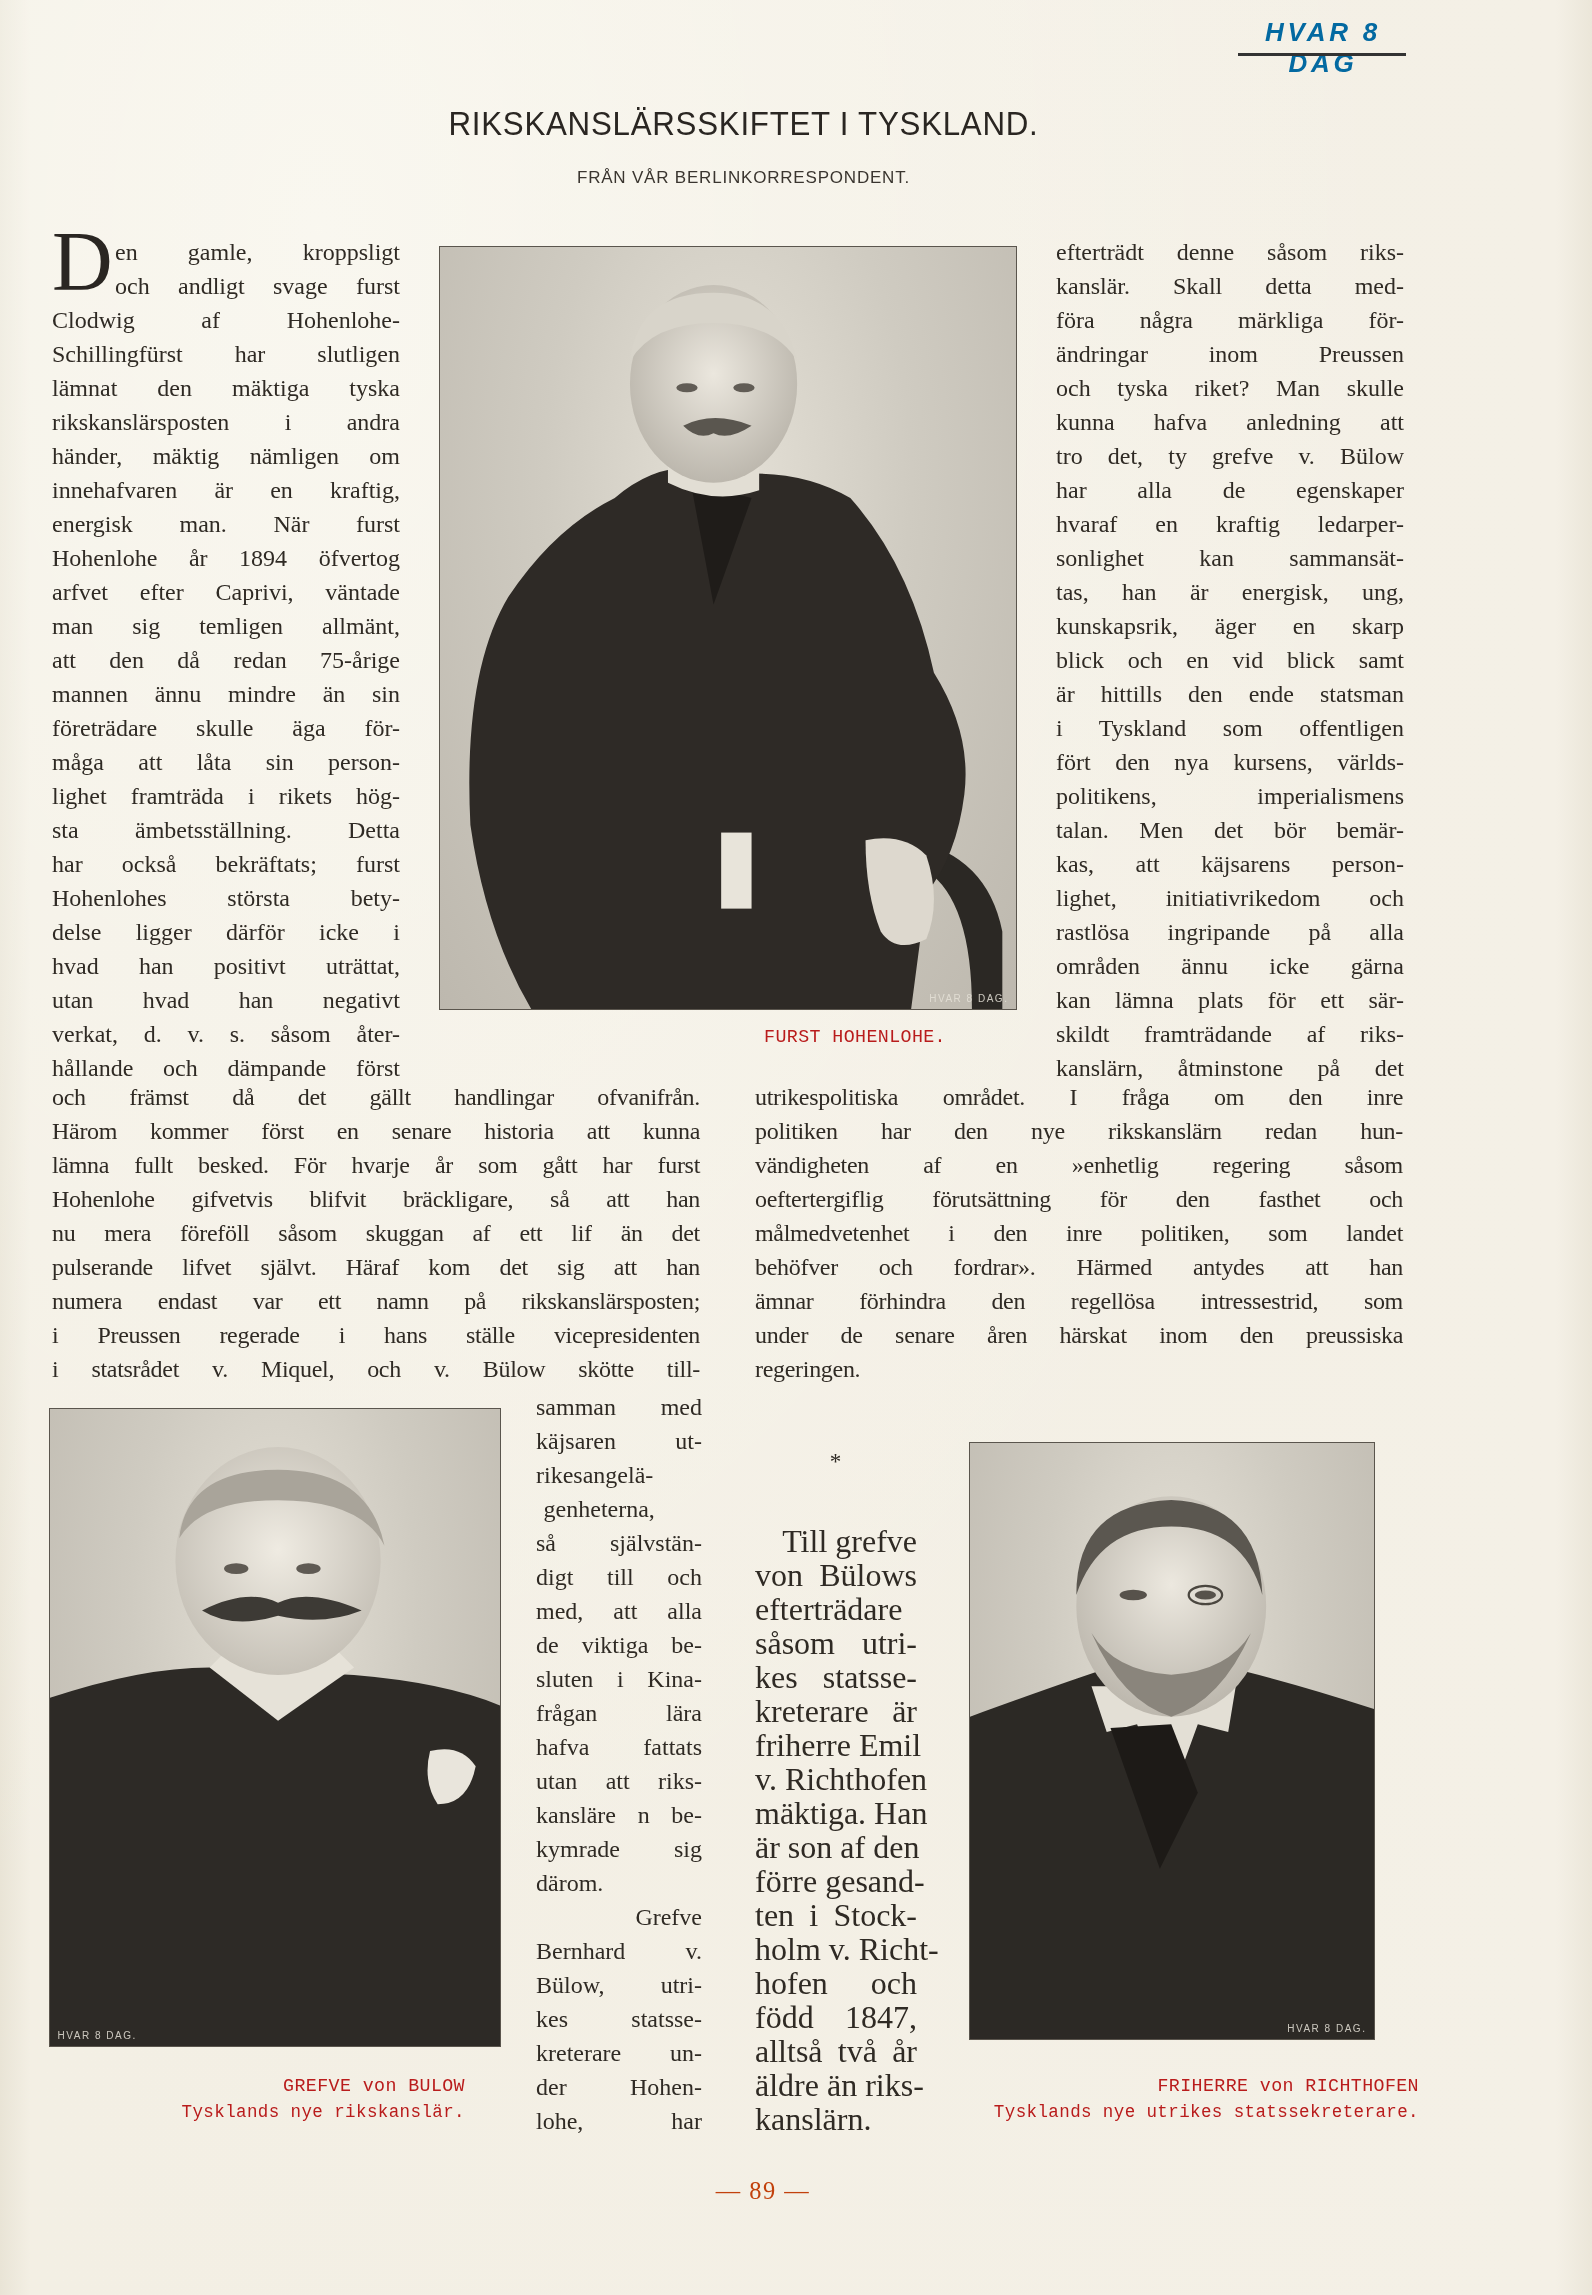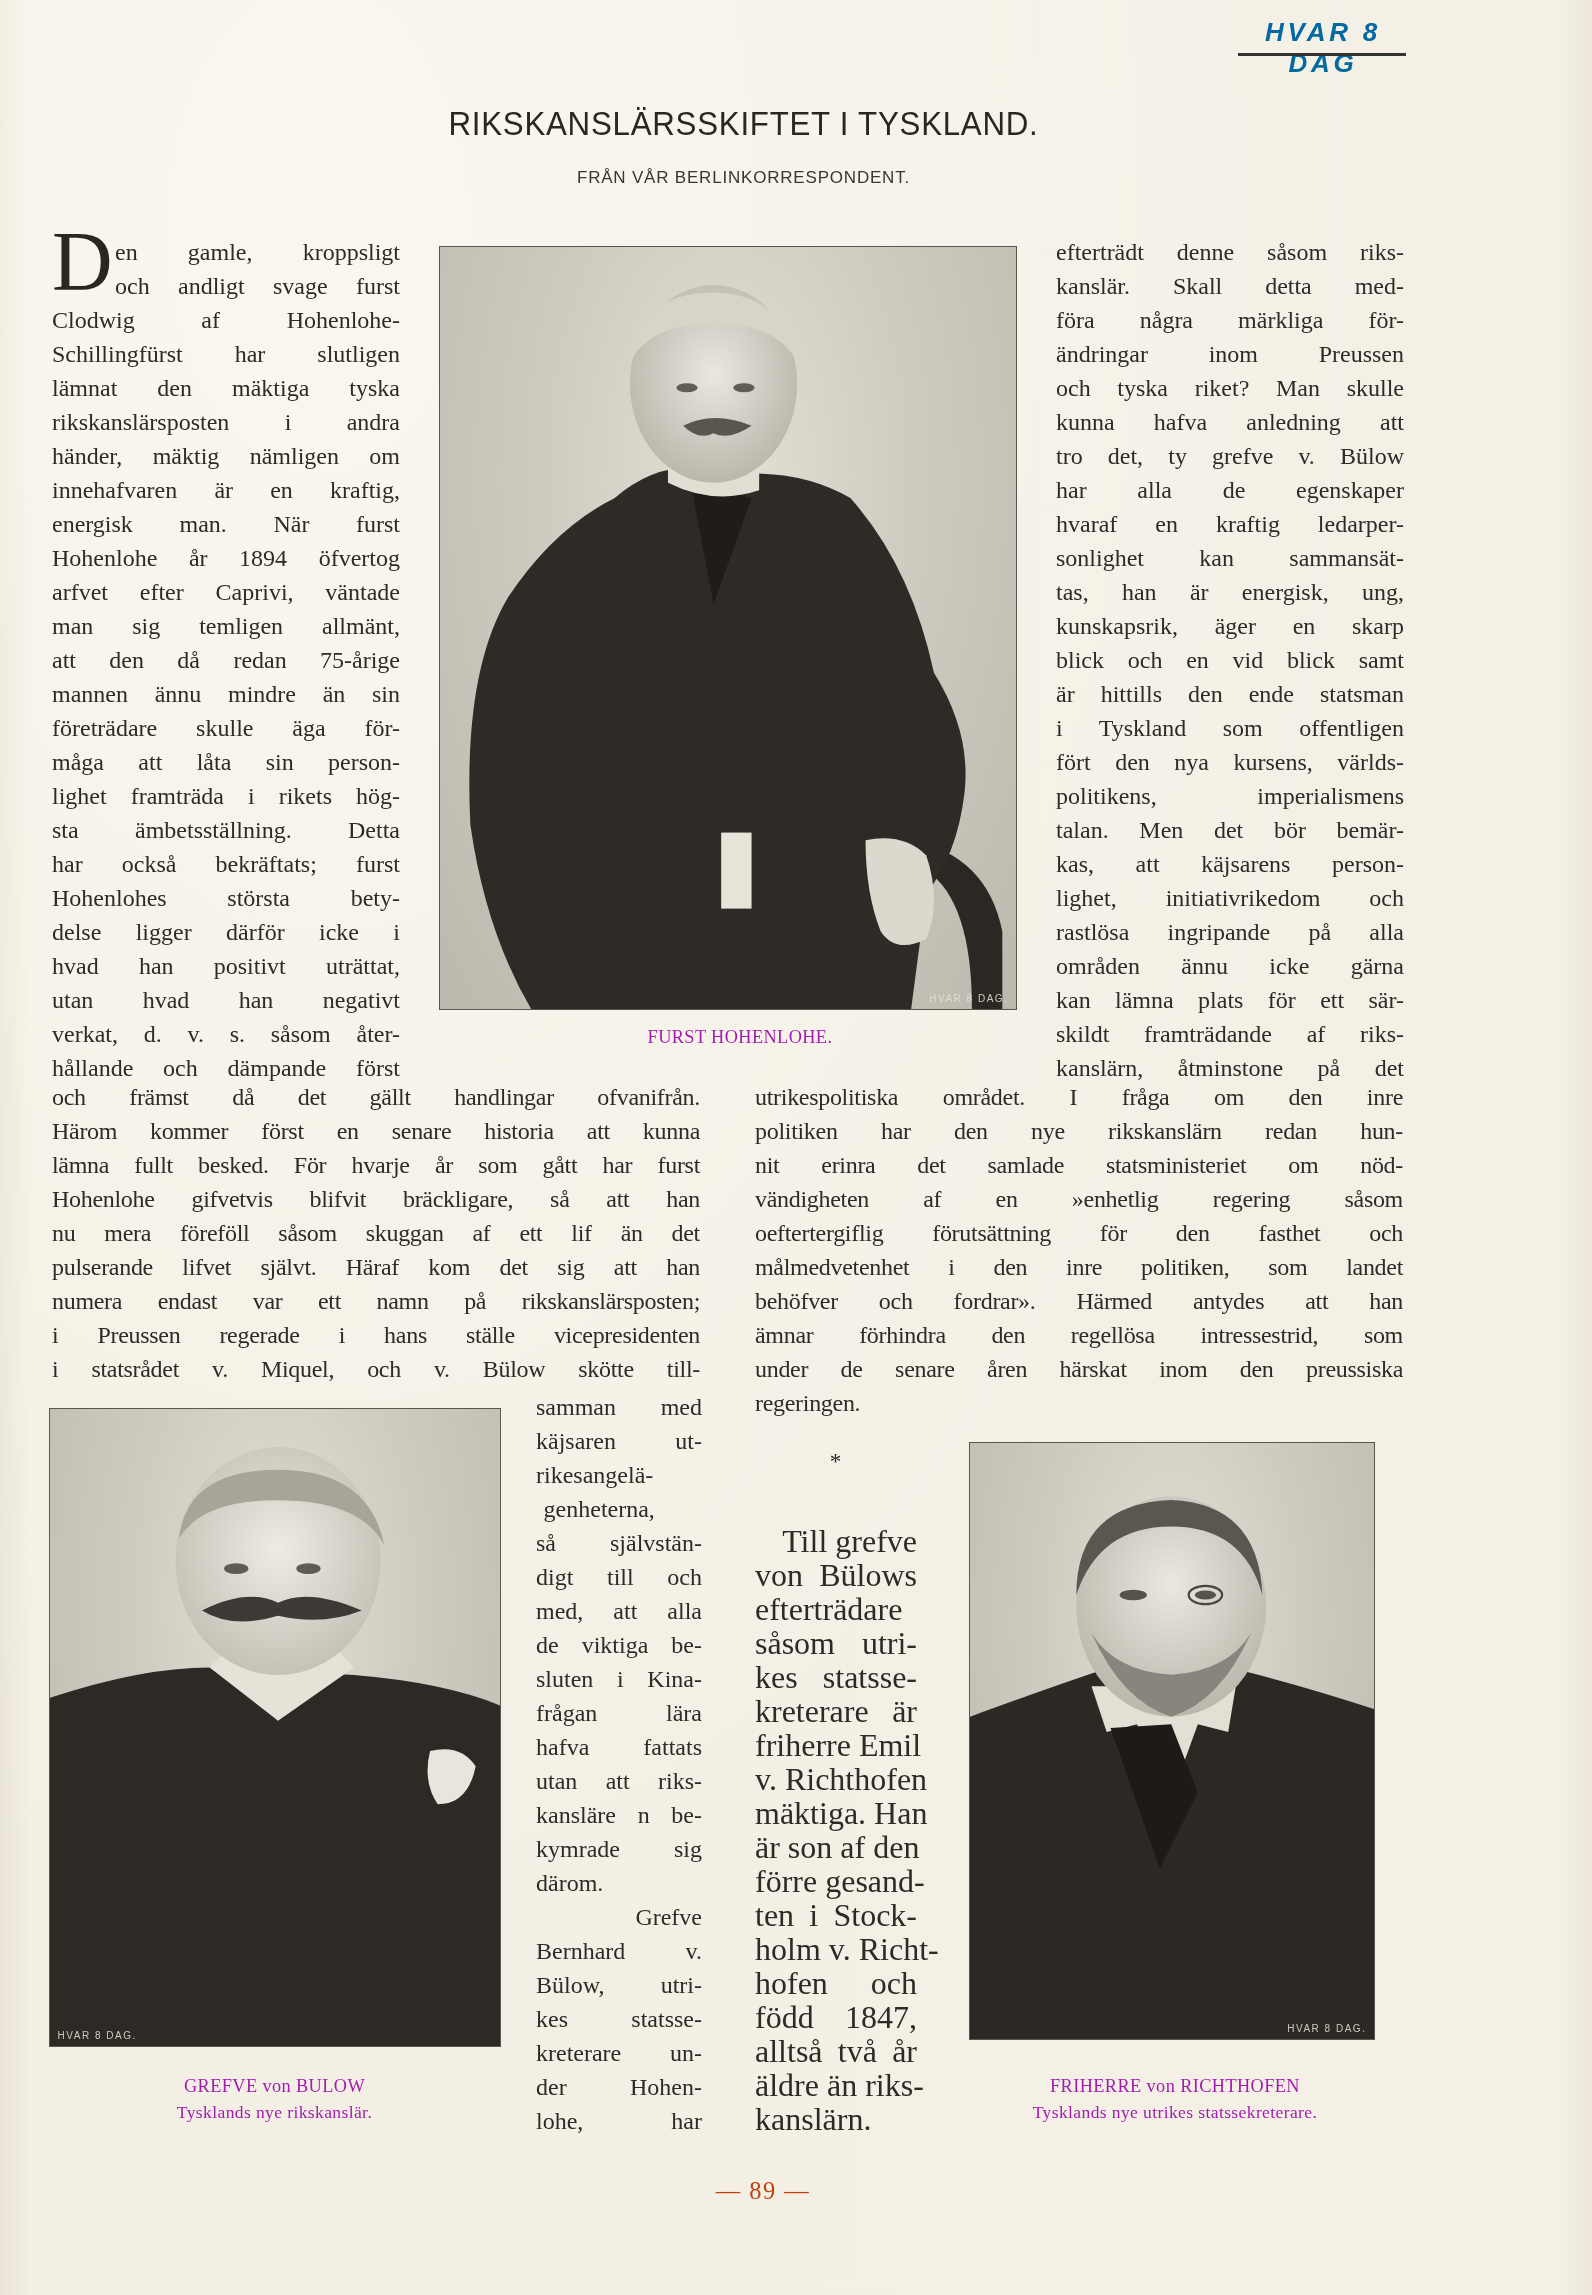--- a/index.html
+++ b/index.html
@@ -75,23 +75,23 @@
   .photo-mark {
     position: absolute; right: 7.6px; bottom: 4.6px;
     font-family: "Liberation Sans", "DejaVu Sans", sans-serif;
     font-size: 10px; letter-spacing: 1.5px; color: #e6e2d8; opacity: 0.85;
   }
   .photo-hohenlohe { left: 439px; top: 246px; width: 578px; height: 764px; }
   .photo-bulow { left: 49px; top: 1408px; width: 452px; height: 639px; }
   .photo-richthofen { left: 969px; top: 1442px; width: 406px; height: 598px; }
 
   .caption {
-    position: absolute; text-align: center;
-    font-family: Liberation Serif, serif;
-    color: #a21caf; font-size: 18.3px; letter-spacing: 0.4px;
+    position: absolute; text-align: right;
+    font-family: Liberation Mono, monospace;
+    color: #b91c1c; font-size: 18.3px; letter-spacing: 0.4px;
   }
   .caption .line2 { display: block; font-size: 17.5px; letter-spacing: 0.4px; }
   .cap-hohenlohe { left: 534px; top: 1027px; width: 412px; }
   .cap-bulow { left: 84px; top: 2073px; width: 381px; line-height: 26px; }
   .cap-richthofen { left: 931px; top: 2073px; width: 488px; line-height: 26px; }
 
   .asterisk { left: 809px; top: 1449px; width: 53px; text-align: center; font-size: 23px; }
 
   .page-number {
     left: 641px; top: 2177px; width: 244px; text-align: center;
@@ -207,21 +207,20 @@
   <span class="ln">nu mera föreföll såsom skuggan af ett lif än det</span>
   <span class="ln">pulserande lifvet självt. Häraf kom det sig att han</span>
   <span class="ln">numera endast var ett namn på rikskanslärsposten;</span>
   <span class="ln">i Preussen regerade i hans ställe vicepresidenten</span>
   <span class="ln">i statsrådet v. Miquel, och v. Bülow skötte till-</span>
 </div>
 
 <div class="col wide col-wide-right">
   <span class="ln">utrikespolitiska området. I fråga om den inre</span>
   <span class="ln">politiken har den nye rikskanslärn redan hun-</span>
-  <span class="ln">nit erinra det samlade statsministeriet om nöd-</span>
   <span class="ln">vändigheten af en »enhetlig regering såsom</span>
   <span class="ln">oeftertergiflig förutsättning för den fasthet och</span>
   <span class="ln">målmedvetenhet i den inre politiken, som landet</span>
   <span class="ln">behöfver och fordrar». Härmed antydes att han</span>
   <span class="ln">ämnar förhindra den regellösa intressestrid, som</span>
   <span class="ln">under de senare åren härskat inom den preussiska</span>
   <span class="ln last">regeringen.</span>
 </div>
 
 <div class="photo photo-bulow">

